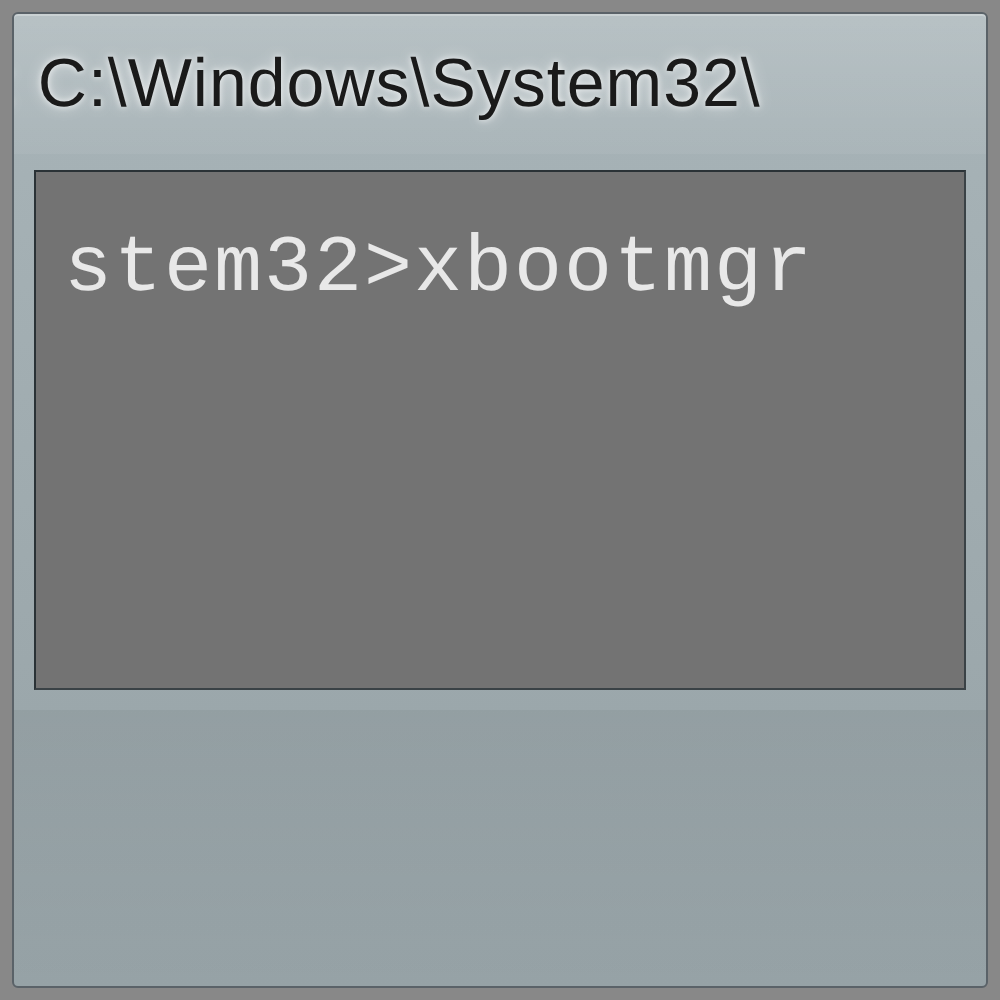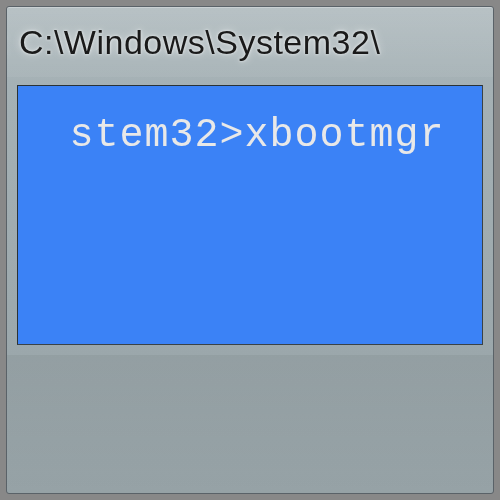--- a/index.html
+++ b/index.html
@@ -52,24 +52,23 @@
       border: 1px solid #3a4246;
       border-top-color: #2a3236;
       border-left-color: #2a3236;
       background: #000;
       height: 260px;
       box-shadow: inset 1px 1px 2px rgba(0,0,0,0.6);
     }
     .console-inner {
       width: 100%;
       height: 100%;
-      background: #3b82f6;
+      background: #737373;
       padding: 26px 0 0 16px;
       overflow: hidden;
-      text-align: center;
     }
     .console-line {
       color: #e8e8e8;
       font-family: "Consolas", "Lucida Console", "Courier New", monospace;
       font-size: 40px;
       line-height: 1.2;
       white-space: nowrap;
       letter-spacing: 1px;
       margin-left: -2px;
       font-weight: 500;

